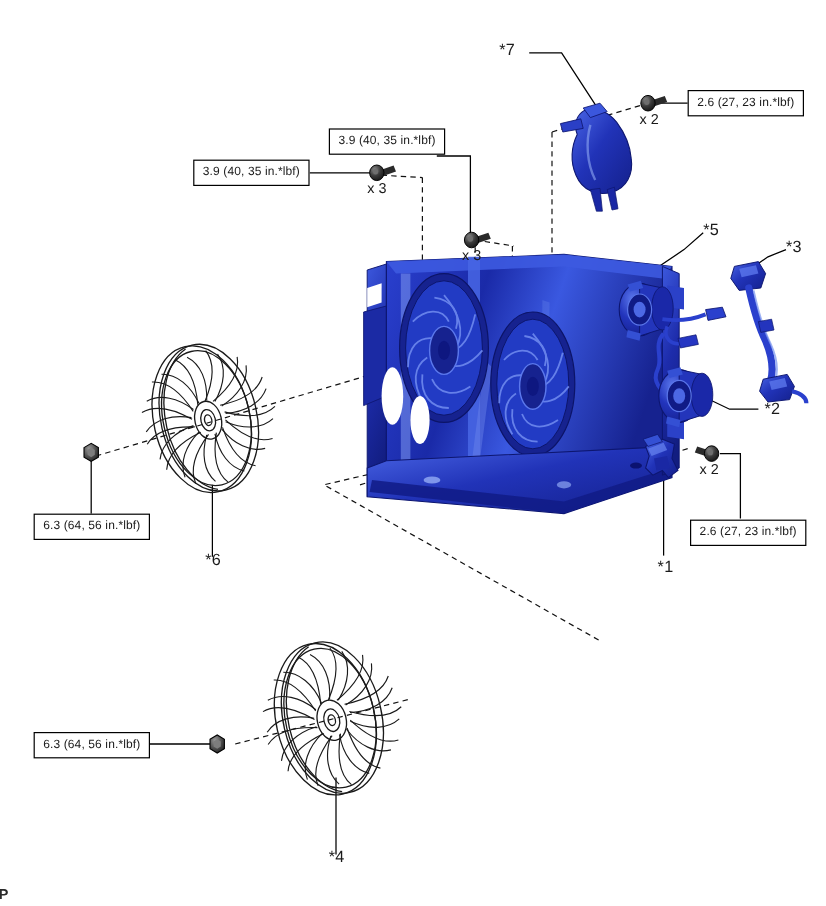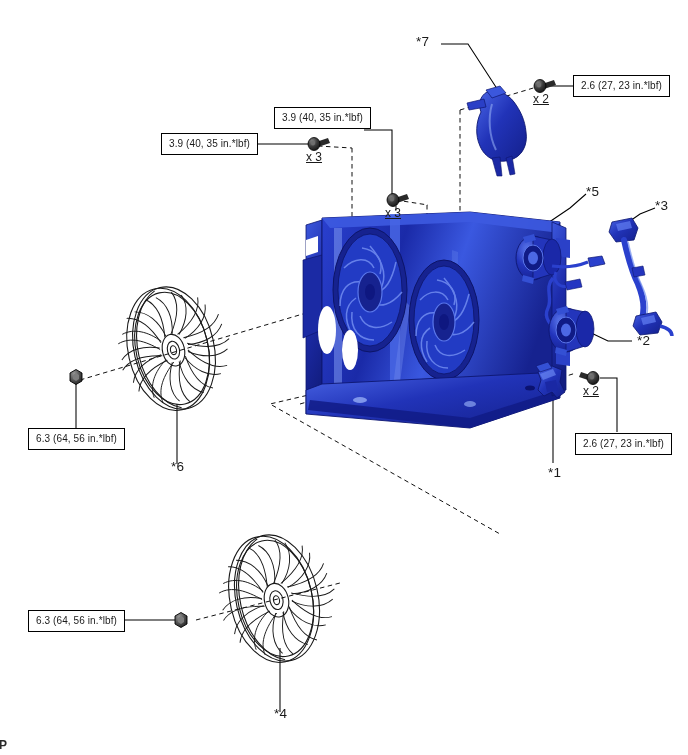--- a/index.html
+++ b/index.html
@@ -30,21 +30,20 @@
     color:#1a1a1a;
     white-space:nowrap;
     letter-spacing:.2px;
   }
   
   .qty{
     position:absolute;
     font-size:12px;
     color:#1a1a1a;
     white-space:nowrap;
-    text-decoration:underline;
   }
   .corner-mark{
     position:absolute;
     font-size:12px;
     color:#2a2a2a;
     font-weight:bold;
   }
 </style>
 </head>
 <body>

